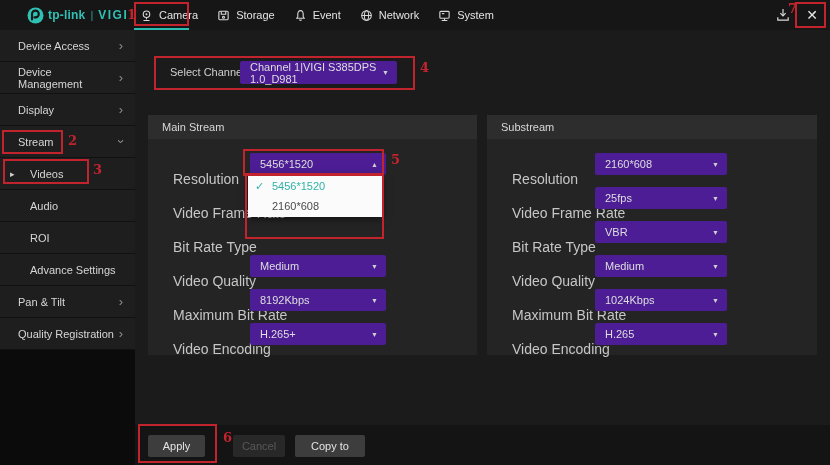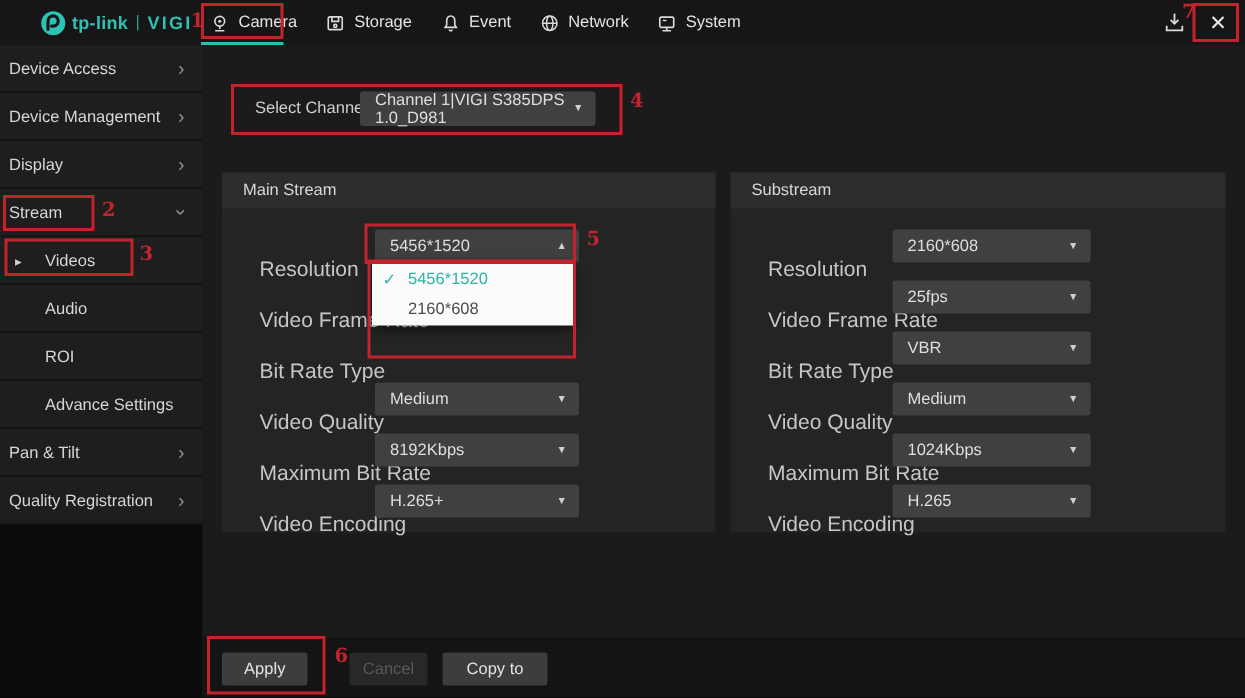--- a/index.html
+++ b/index.html
@@ -15,31 +15,31 @@
   .tabs{position:absolute;left:140px;top:0;height:30px;display:flex;align-items:center;gap:19px;}
   .tab{display:flex;align-items:center;gap:6px;color:#e3e3e3;font-size:11px;cursor:pointer;}
   .tab .ticon{width:13px;height:13px;color:#d9d9d9;display:block;}
   .tab-underline{position:absolute;left:134px;top:28px;width:55px;height:2px;background:#2bbdb1;}
   .top-actions .dl{position:absolute;left:775px;top:7px;width:16px;height:16px;color:#dadada;}
   .top-actions .close{position:absolute;left:802px;top:6px;width:20px;height:18px;color:#e6e6e6;
         font-size:14px;line-height:18px;text-align:center;cursor:pointer;}
   
   .sidebar{position:absolute;left:0;top:30px;width:135px;height:435px;background:#0b0b0b;}
   .side-item{position:relative;height:32px;box-sizing:border-box;background:#1e1e1e;border-bottom:1px solid #111;
-        display:flex;align-items:center;padding:0 12px 0 6px;color:#d6d6d6;font-size:11px;cursor:pointer;}
+        display:flex;align-items:center;padding:0 12px 0 18px;color:#d6d6d6;font-size:11px;cursor:pointer;}
   .side-item .grow{flex:1;}
   .side-item.sub{padding-left:30px;}
   .side-item.sub .marker{position:absolute;left:10px;top:50%;transform:translateY(-50%);
         font-size:9px;color:#cfcfcf;}
   .chev{color:#8f8f8f;font-size:13px;line-height:1;}
   .chev.down{display:inline-block;transform:rotate(90deg);}
   
   .content{position:absolute;left:135px;top:30px;width:695px;height:435px;background:#1b1b1b;}
   .channel-label{position:absolute;left:35px;top:36px;font-size:11px;color:#cfcfcf;}
-  .select{box-sizing:border-box;background:#404040;border-radius:2px;display:flex;align-items:center;
+  .select{box-sizing:border-box;background:#4c1d95;border-radius:2px;display:flex;align-items:center;
         justify-content:space-between;padding:0 8px 0 10px;font-size:11px;color:#dedede;cursor:pointer;}
   .caret{font-size:7px;color:#cfcfcf;}
   .channel-select{position:absolute;left:105px;top:31px;width:157px;height:23px;}
   .panel{position:absolute;top:85px;height:240px;background:#242424;text-align:center;}
   .panel.main{left:13px;width:329px;}
   .panel.subp{left:352px;width:330px;}
   .panel-header{height:24px;background:#2d2d2d;display:flex;align-items:center;
         padding-left:14px;font-size:11px;color:#d8d8d8;}
   .row{position:absolute;left:0;width:100%;height:22px;}
   .row .lbl{position:absolute;left:25px;top:50%;transform:translateY(-50%);font-size:14px;color:#c6c6c6;margin-top:15px;}

